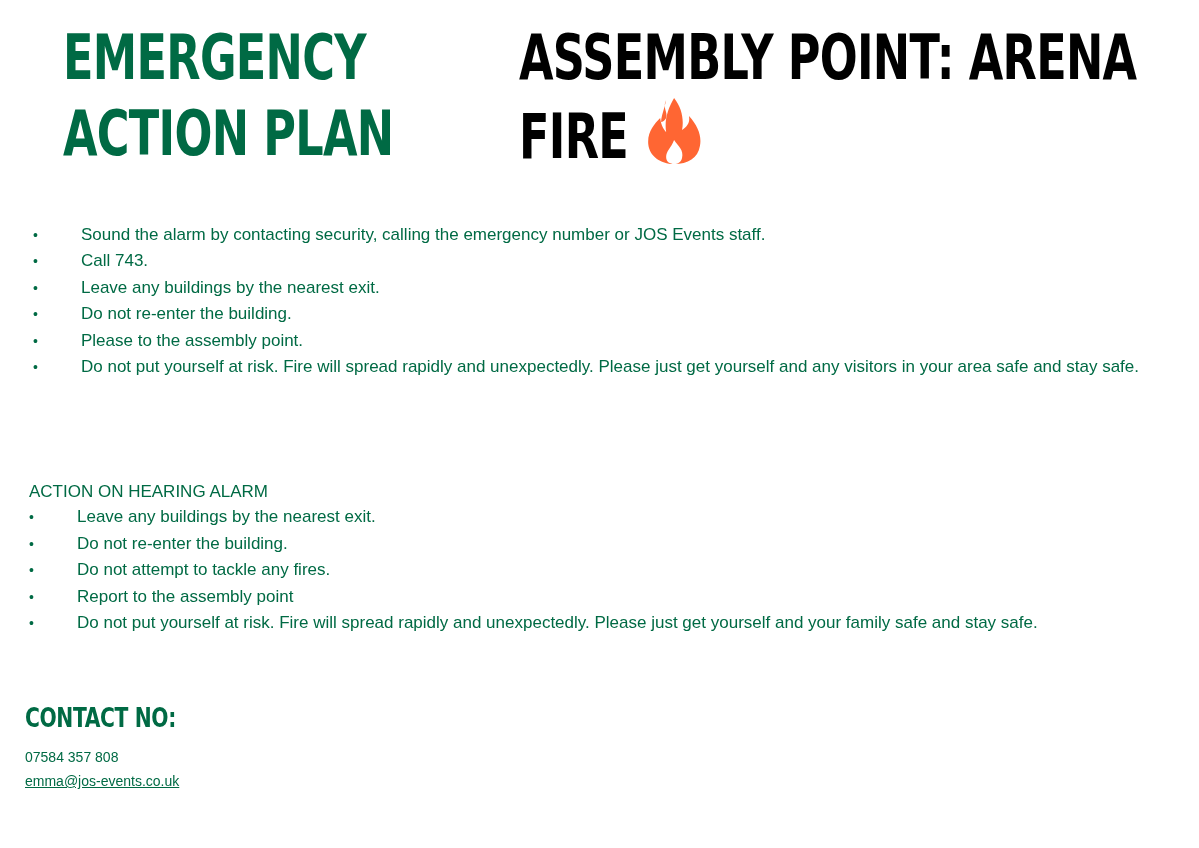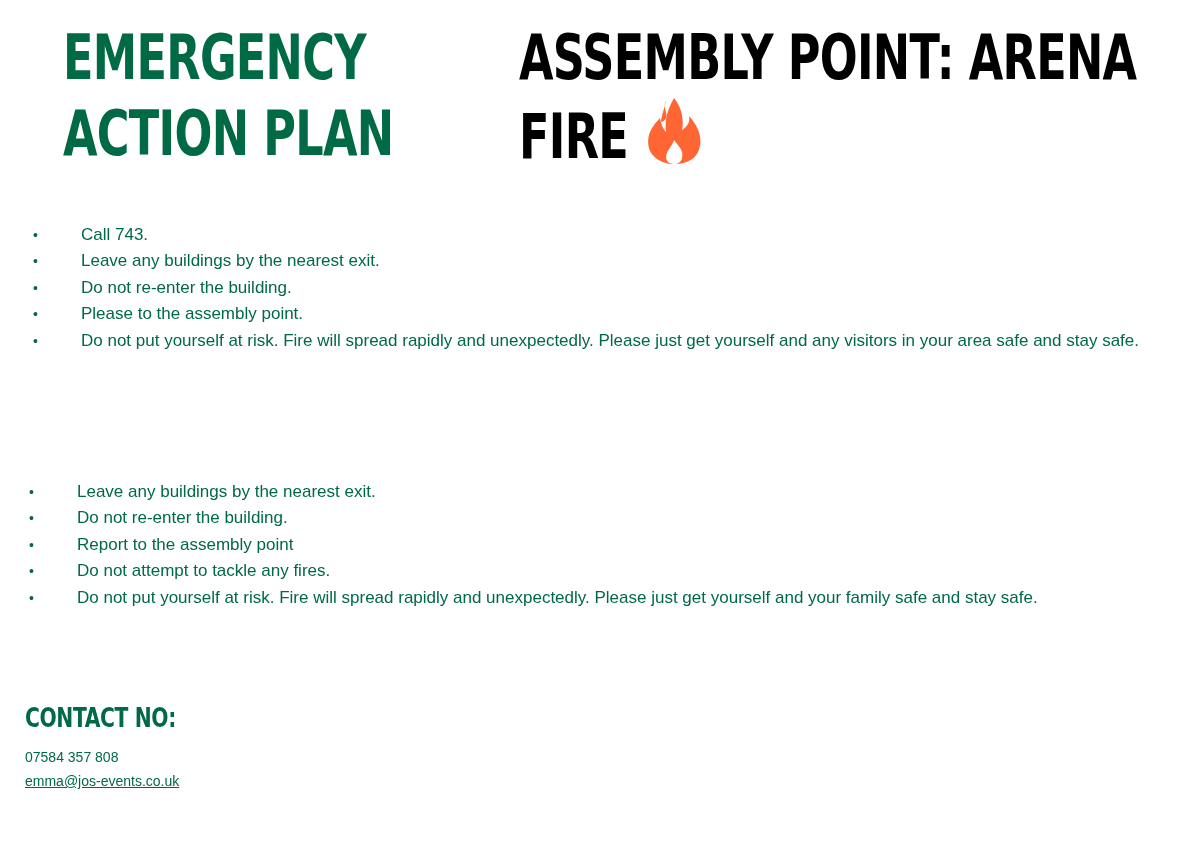--- a/index.html
+++ b/index.html
@@ -112,30 +112,32 @@
 <div id="title-right" class="headline">
   <span class="line">ASSEMBLY POINT: ARENA</span>
   <span class="line"><span>FIRE</span><span class="fire-icon"><svg viewBox="0 0 60 68" width="60" height="68" xmlns="http://www.w3.org/2000/svg">
         <path fill="#ff6633" d="M22 4 C18 12, 24 16, 22 22 C20 26, 17 26, 17 26 C17 20, 20 14, 22 4 Z"></path>
         <path fill="#ff6633" d="M30 2 C38 12, 40 24, 38 34 C44 30, 46 26, 45 20 C54 30, 58 40, 56 50 C54 62, 44 68, 30 68 C16 68, 5 60, 4 48 C3 36, 10 28, 16 22 C17 30, 20 34, 22 36 C20 24, 24 12, 30 2 Z"></path>
         <path fill="#ffffff" d="M30 44 C34 50, 40 54, 38 62 C37 66, 34 68, 30 68 C26 68, 22 66, 22 61 C22 55, 27 52, 30 44 Z"></path>
       </svg></span></span>
 </div>
 
 <div id="section-fire" class="section">
+  <span class="bullet-item"><span class="bullet">•</span><span>Sound the alarm by contacting security, calling the emergency number or JOS Events staff.</span></span>
   <span class="bullet-item"><span class="bullet">•</span><span>Call 743.</span></span>
   <span class="bullet-item"><span class="bullet">•</span><span>Leave any buildings by the nearest exit.</span></span>
   <span class="bullet-item"><span class="bullet">•</span><span>Do not re-enter the building.</span></span>
   <span class="bullet-item"><span class="bullet">•</span><span>Please to the assembly point.</span></span>
   <span class="bullet-item"><span class="bullet">•</span><span>Do not put yourself at risk. Fire will spread rapidly and unexpectedly. Please just get yourself and any visitors in your area safe and stay safe.</span></span>
 </div>
 
 <div id="section-alarm" class="section">
+  <span class="section-heading">ACTION ON HEARING ALARM</span>
   <span class="bullet-item"><span class="bullet">•</span><span>Leave any buildings by the nearest exit.</span></span>
   <span class="bullet-item"><span class="bullet">•</span><span>Do not re-enter the building.</span></span>
+  <span class="bullet-item"><span class="bullet">•</span><span>Do not attempt to tackle any fires.</span></span>
   <span class="bullet-item"><span class="bullet">•</span><span>Report to the assembly point</span></span>
-  <span class="bullet-item"><span class="bullet">•</span><span>Do not attempt to tackle any fires.</span></span>
   <span class="bullet-item"><span class="bullet">•</span><span>Do not put yourself at risk. Fire will spread rapidly and unexpectedly. Please just get yourself and your family safe and stay safe.</span></span>
 </div>
 
 <div class="contact-heading">CONTACT NO:</div>
 <div id="contact-phone" class="contact-line">07584 357 808</div>
 <div id="contact-email" class="contact-line">emma@jos-events.co.uk</div>
 
 </body></html>

